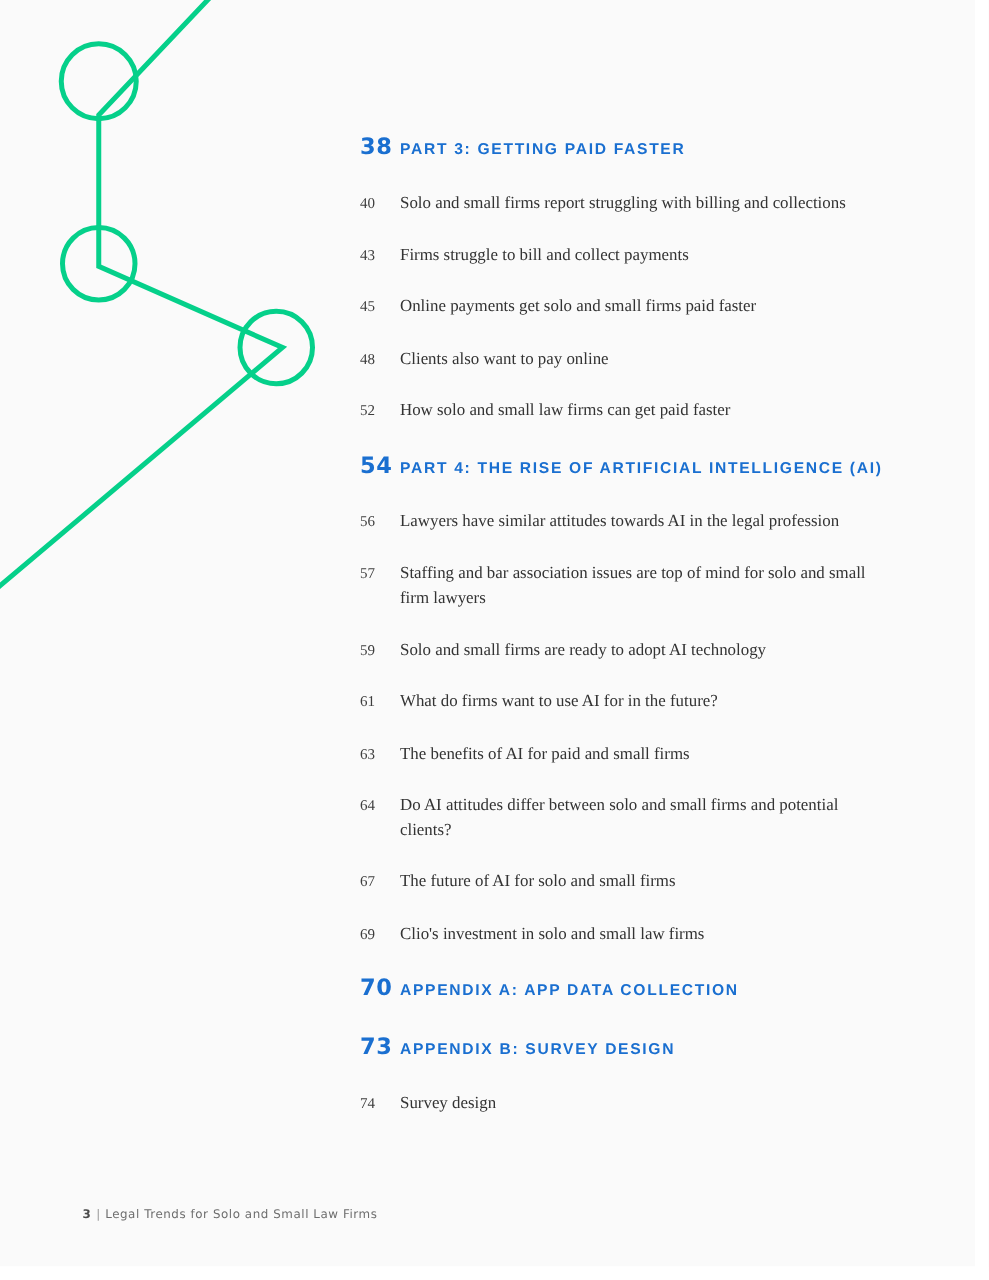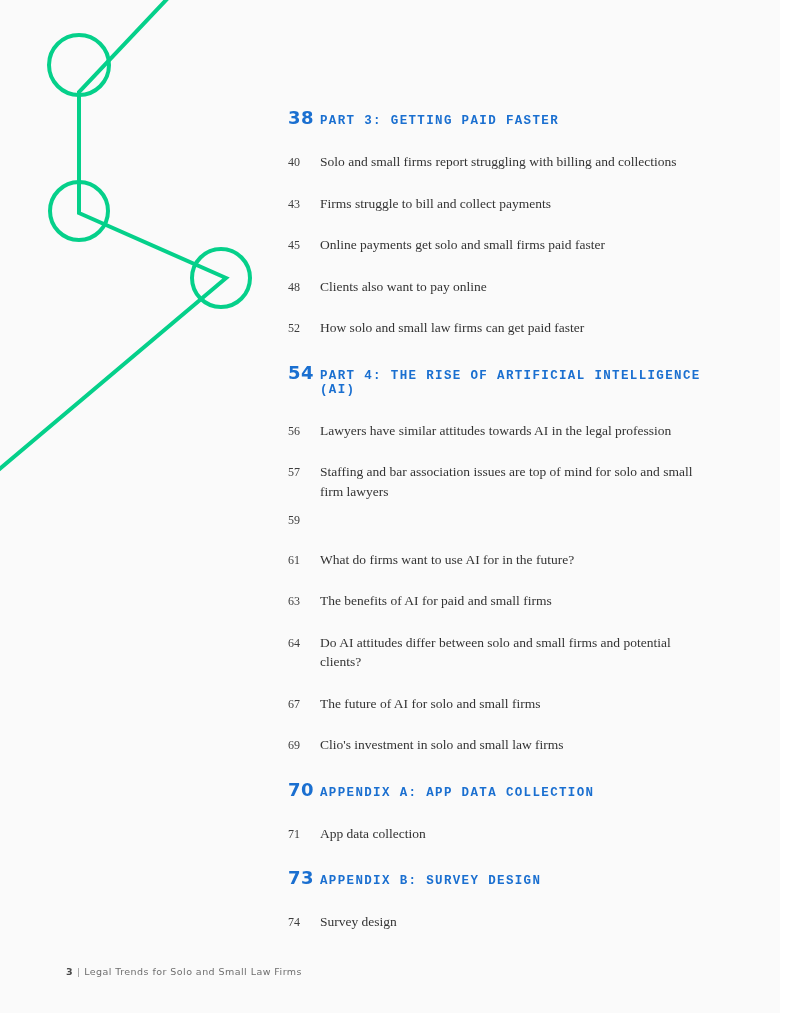--- a/index.html
+++ b/index.html
@@ -62,21 +62,21 @@
   .section-head .num {
     width: 32px;
     flex: none;
     font-family: "DejaVu Sans", "Liberation Sans", sans-serif;
     font-size: 18px;
     font-weight: bold;
     color: #1a6fd0;
     letter-spacing: 0.4px;
   }
   .section-head .label {
-    font-family: Liberation Mono, monospace;
+    font-family: Liberation Sans, sans-serif;
     font-size: 12.5px;
     font-weight: bold;
     color: #1a6fd0;
     letter-spacing: 1.35px;
     text-transform: uppercase;
   }
   .toc-entry {
     display: flex;
     align-items: baseline;
     margin-bottom: 11px;
@@ -177,20 +177,21 @@
       <div class="toc-entry">
         <span class="num">56</span>
         <span class="title">Lawyers have similar attitudes towards AI in the legal profession</span>
       </div>
       <div class="toc-entry">
         <span class="num">57</span>
         <span class="title">Staffing and bar association issues are top of mind for solo and small firm lawyers</span>
       </div>
       <div class="toc-entry">
         <span class="num">59</span>
+        <span class="title">Solo and small firms are ready to adopt AI technology</span>
       </div>
       <div class="toc-entry">
         <span class="num">61</span>
         <span class="title">What do firms want to use AI for in the future?</span>
       </div>
       <div class="toc-entry">
         <span class="num">63</span>
         <span class="title">The benefits of AI for paid and small firms</span>
       </div>
       <div class="toc-entry">
@@ -206,24 +207,20 @@
         <span class="title">Clio's investment in solo and small law firms</span>
       </div>
     </div>
 
     <div class="gap-after-section"></div>
 
     <div class="toc-section">
       <div class="section-head">
         <span class="num">70</span>
         <span class="label">APPENDIX A: APP DATA COLLECTION</span>
-      </div>
-      <div class="toc-entry">
-        <span class="num">71</span>
-        <span class="title">App data collection</span>
       </div>
     </div>
 
     <div class="gap-after-section"></div>
 
     <div class="toc-section">
       <div class="section-head">
         <span class="num">73</span>
         <span class="label">APPENDIX B: SURVEY DESIGN</span>
       </div>

